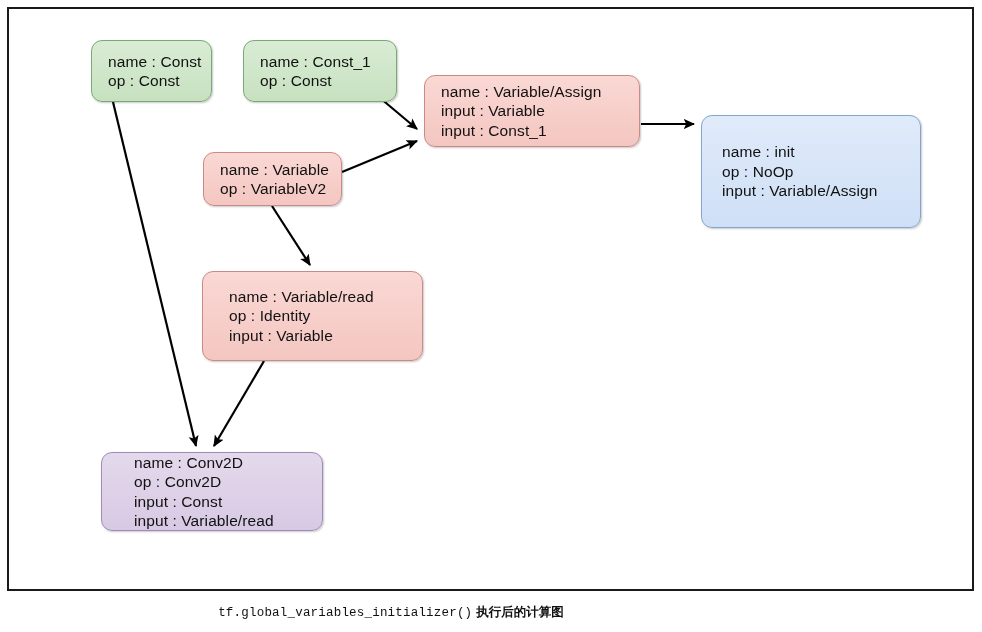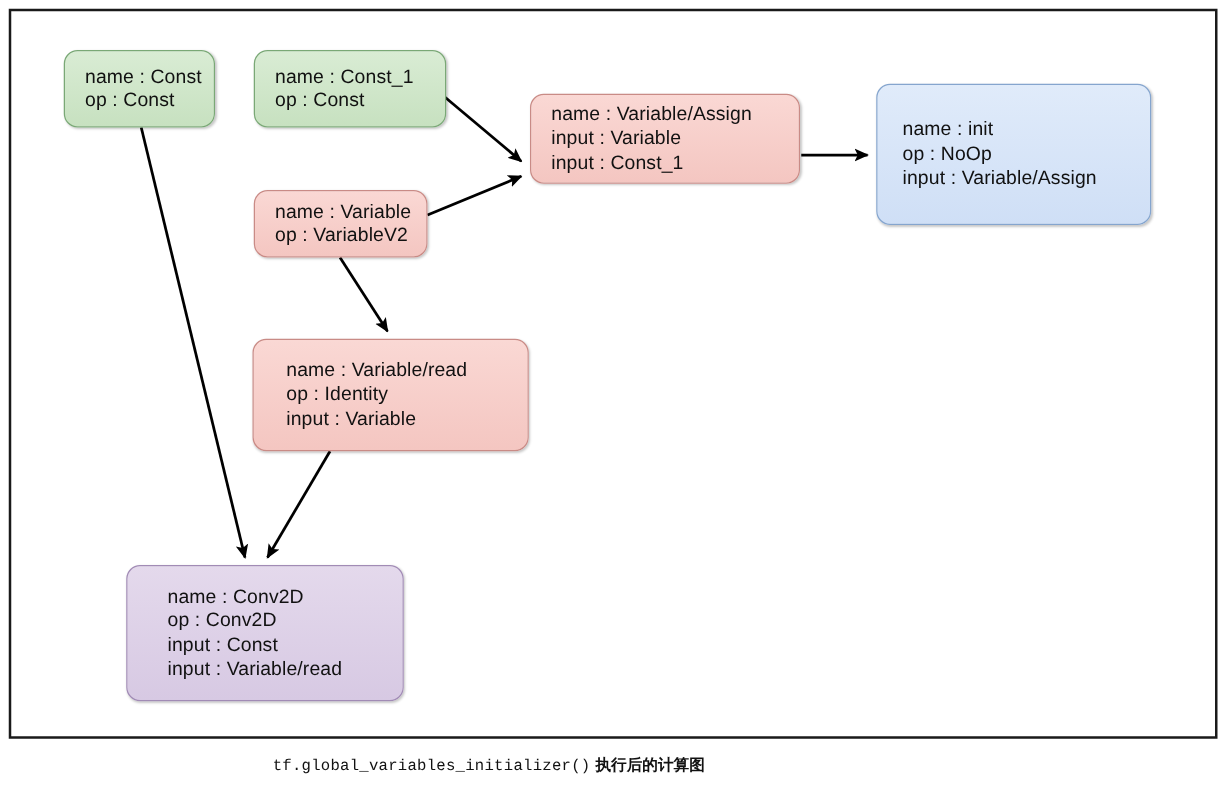--- a/index.html
+++ b/index.html
@@ -52,28 +52,30 @@
   .node .line {
     font-size: 15.5px;
     line-height: 19.4px;
     color: #111111;
     white-space: nowrap;
     letter-spacing: 0.1px;
   }
   .n-green {
     background: linear-gradient(180deg, #d9ecd4 0%, #c7e1c0 100%);
     border-color: #7aa876;
+    margin-left: 40px;
   }
   .n-pink {
     background: linear-gradient(180deg, #fad8d4 0%, #f4c6c1 100%);
     border-color: #c98b86;
   }
   .n-blue {
     background: linear-gradient(180deg, #e0ebfa 0%, #cfdff6 100%);
     border-color: #85a5ce;
+    margin-top: 48px;
   }
   .n-purple {
     background: linear-gradient(180deg, #e4d9ec 0%, #d7c9e3 100%);
     border-color: #a18bb5;
   }
   .caption {
     position: absolute;
     left: 0;
     top: 604px;
     width: 782px;
@@ -142,21 +144,21 @@
     <div class="line">op : NoOp</div>
     <div class="line">input : Variable/Assign</div>
   </div>
 
   <div class="node n-pink" style="left:202px; top:271px; width:221px; height:90px; padding-left:26px;">
     <div class="line">name : Variable/read</div>
     <div class="line">op : Identity</div>
     <div class="line">input : Variable</div>
   </div>
 
-  <div class="node n-purple" style="left:101px; top:452px; width:222px; height:109px; padding-left:32px;">
+  <div class="node n-purple" style="left:101px; top:452px; width:222px; height:79px; padding-left:32px;">
     <div class="line">name : Conv2D</div>
     <div class="line">op : Conv2D</div>
     <div class="line">input : Const</div>
     <div class="line">input : Variable/read</div>
   </div>
 
   <div class="caption">
     <span class="code">tf.global_variables_initializer()</span><span class="cjk">执行后的计算图</span>
   </div>
 

